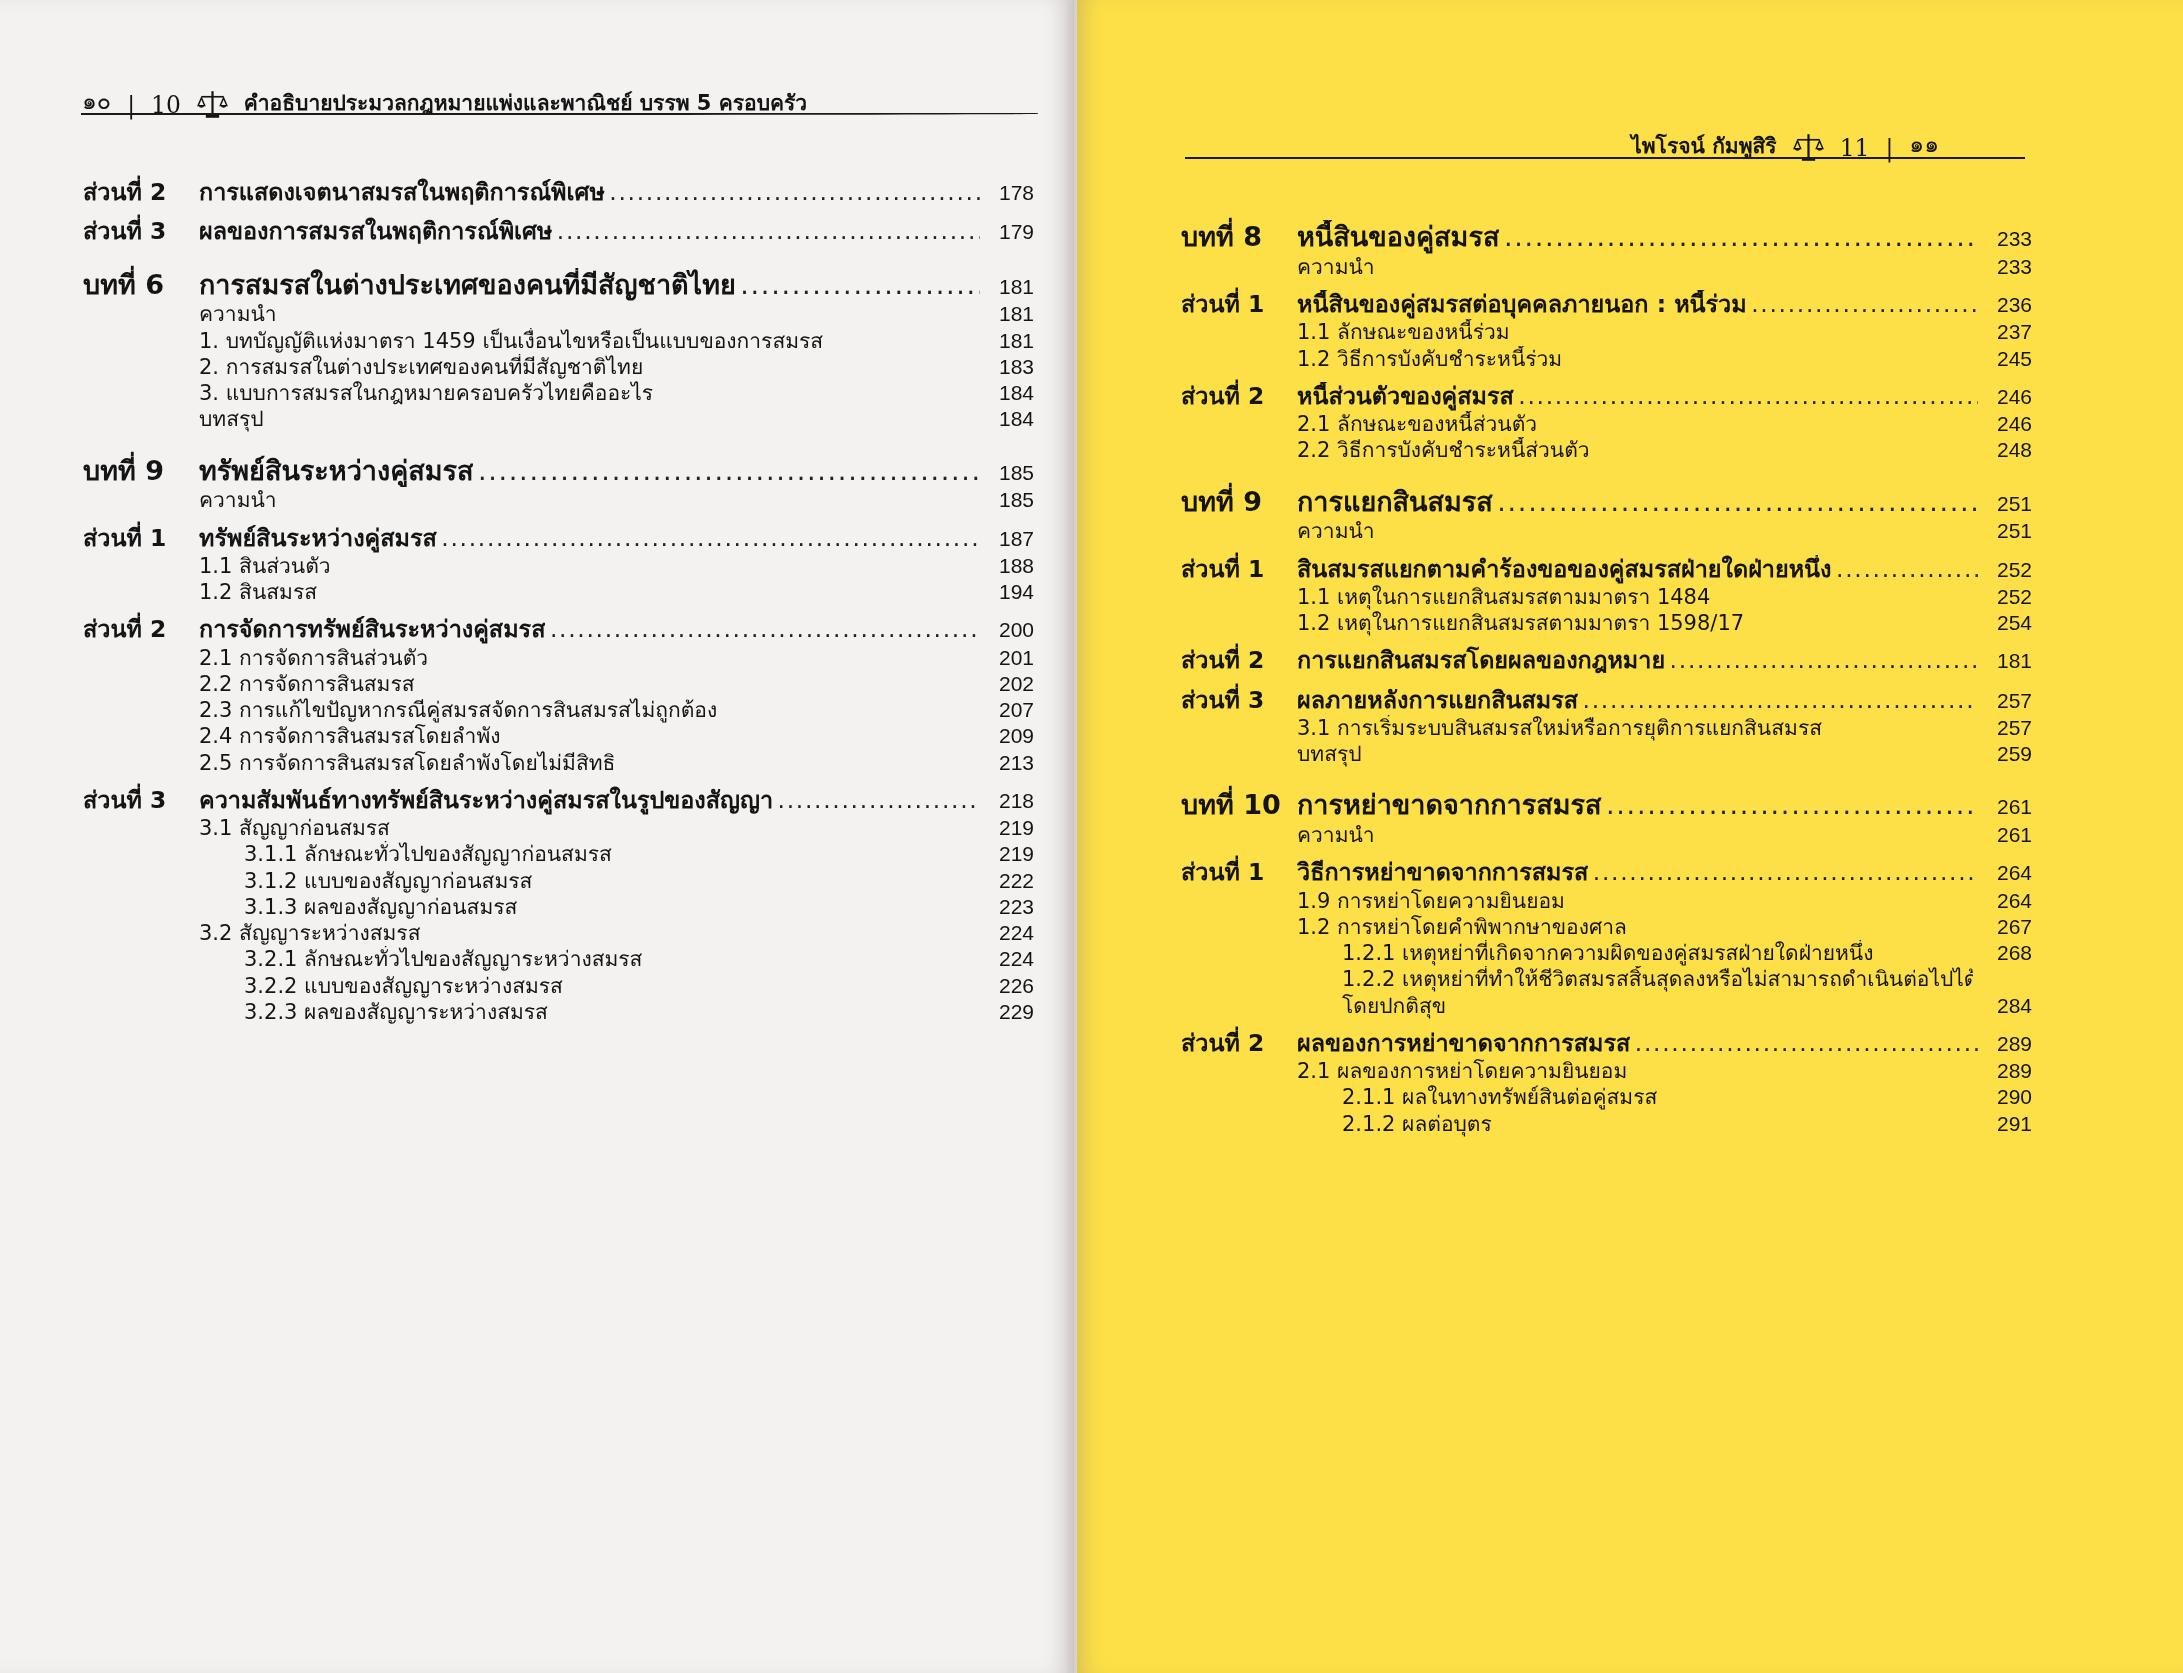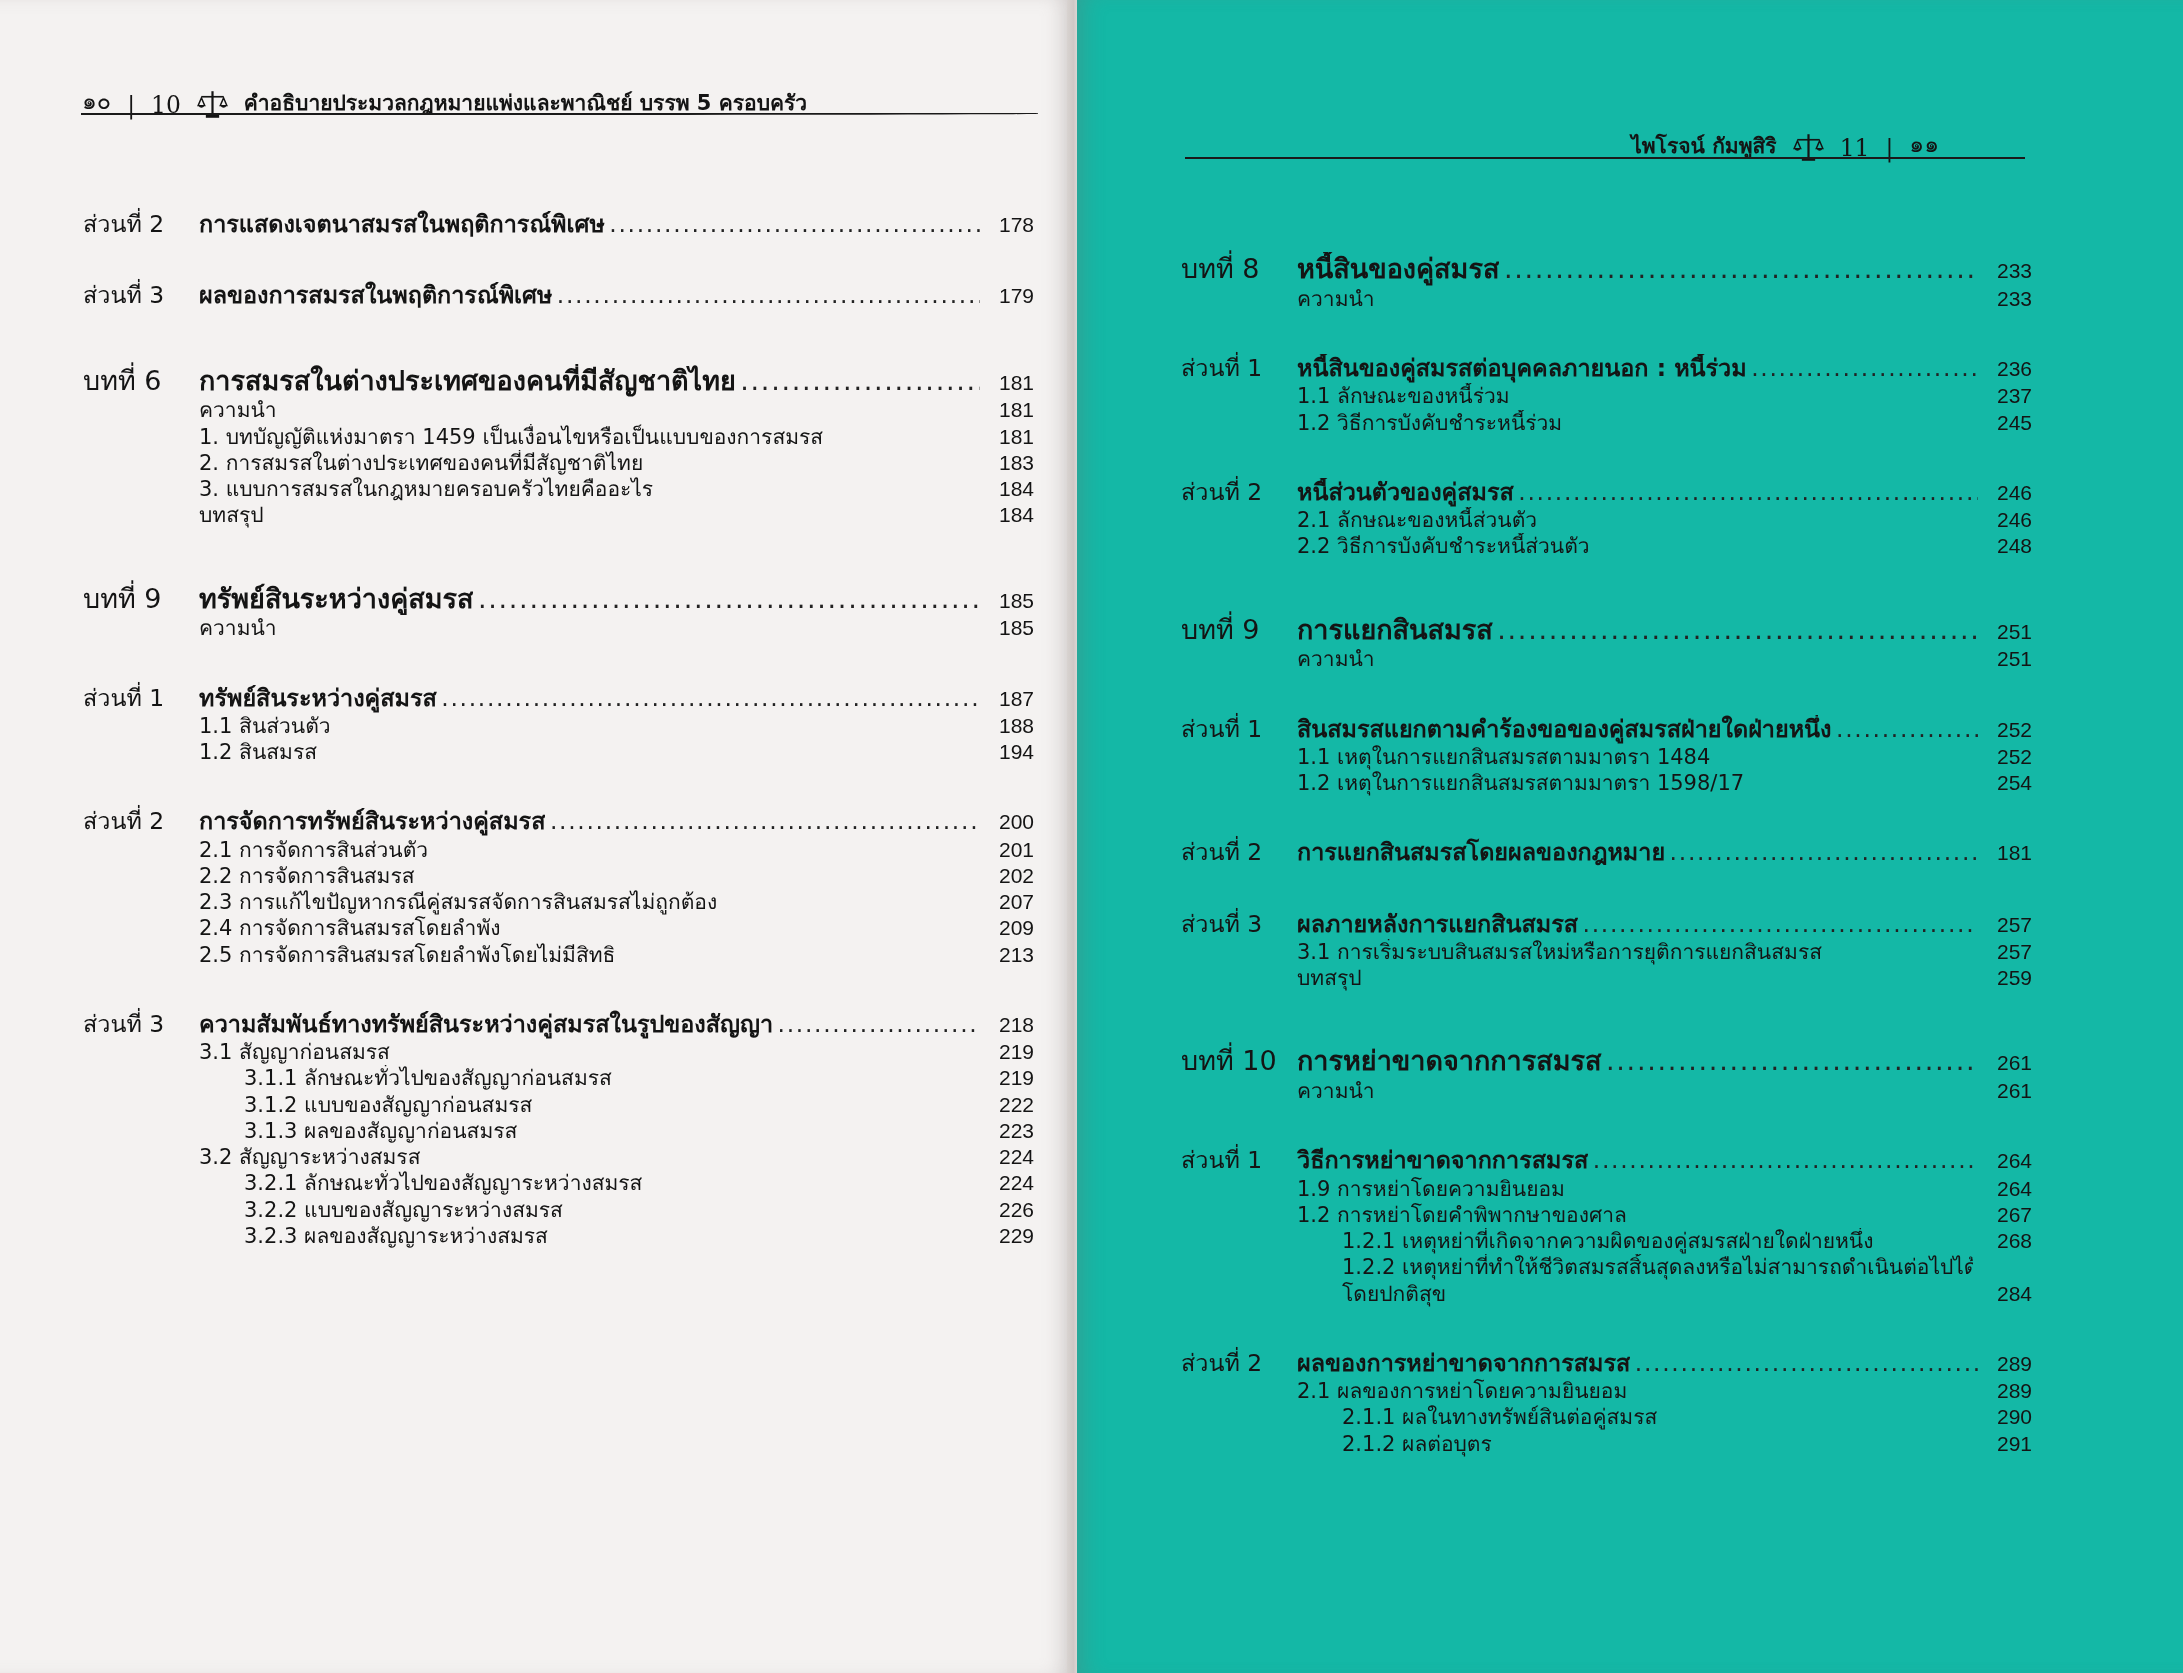--- a/index.html
+++ b/index.html
@@ -10,21 +10,21 @@
     color: #141414;
   }
   .page {
     position: absolute; top: 0; height: 1674px; box-sizing: border-box;
   }
   .page-left {
     left: 0; width: 1071px; background: #f4f2f1;
     box-shadow: inset -16.7px 0 22px -11px rgba(120,110,110,0.35);
   }
   .page-right {
-    left: 1077px; width: 1107px; background: #14b8a6;
+    left: 1077px; width: 1107px; background: #fde047;
     box-shadow: inset 16.7px 0 22px -11px rgba(120,110,110,0.30);
   }
   .gutter {
     position: absolute; left: 1067px; top: 0; width: 13.4px; height: 1674px;
     background: linear-gradient(to right, #d8d3d0, #cfc8c6 50%, #e6e2e0);
   }
   .cover-corner {
     position: absolute; left: 1081px; top: 0; width: 72px; height: 14.5px;
     background: #1c2a4a; transform: skewY(-3deg); transform-origin: left top;
   }
@@ -43,21 +43,21 @@
   .page-right .head-rule { left: 108px; top: 157px; width: 840px; }
 
   .toc { position: absolute; }
   .page-left .toc { left: 83px; top: 178px; width: 951px; }
   .page-right .toc { left: 104px; top: 220px; width: 851px; }
 
   .row {
     display: flex; align-items: baseline; position: relative;
     font-size: 22px; line-height: 1.25;
   }
-  .row .label { flex-shrink: 0; font-weight: normal; white-space: nowrap; margin-top: 32px; }
+  .row .label { flex-shrink: 0; font-weight: bold; white-space: nowrap; }
   .row .title { white-space: nowrap; overflow: hidden; }
   .row .leader {
     flex: 1; overflow: hidden; white-space: nowrap; margin: 0 4.5px;
     letter-spacing: 1.7px; color: #222;
   }
   .row .page-num {
     flex-shrink: 0; font-family: Liberation Sans, sans-serif; font-size: 21px;
     text-align: right; min-width: 50px;
   }
   .row.level-0 .title, .row.level-1 .title { font-weight: bold; }

